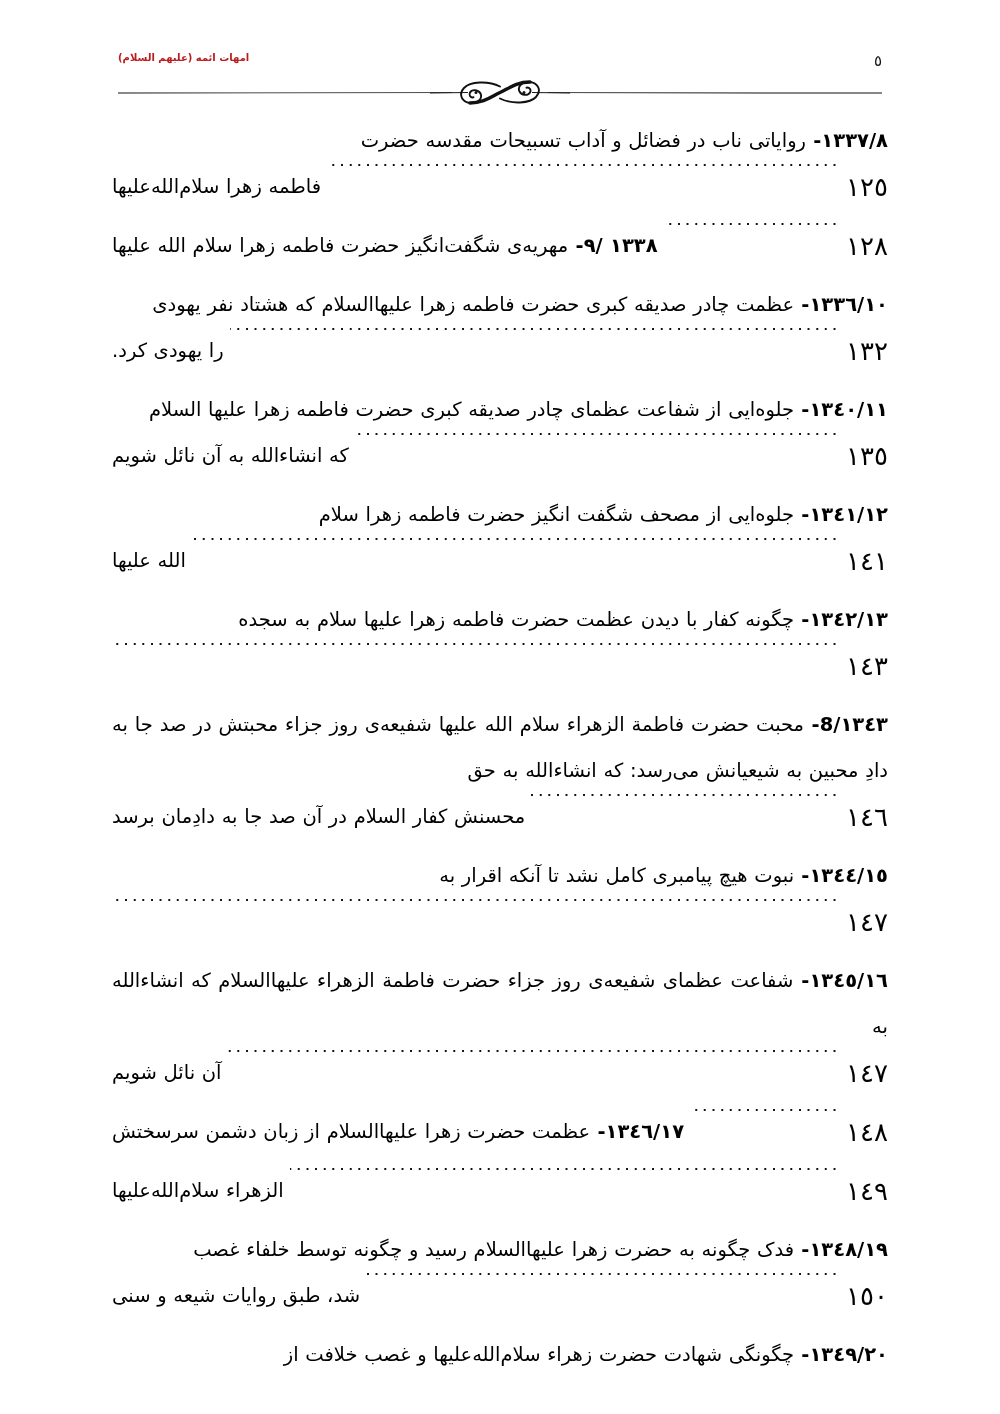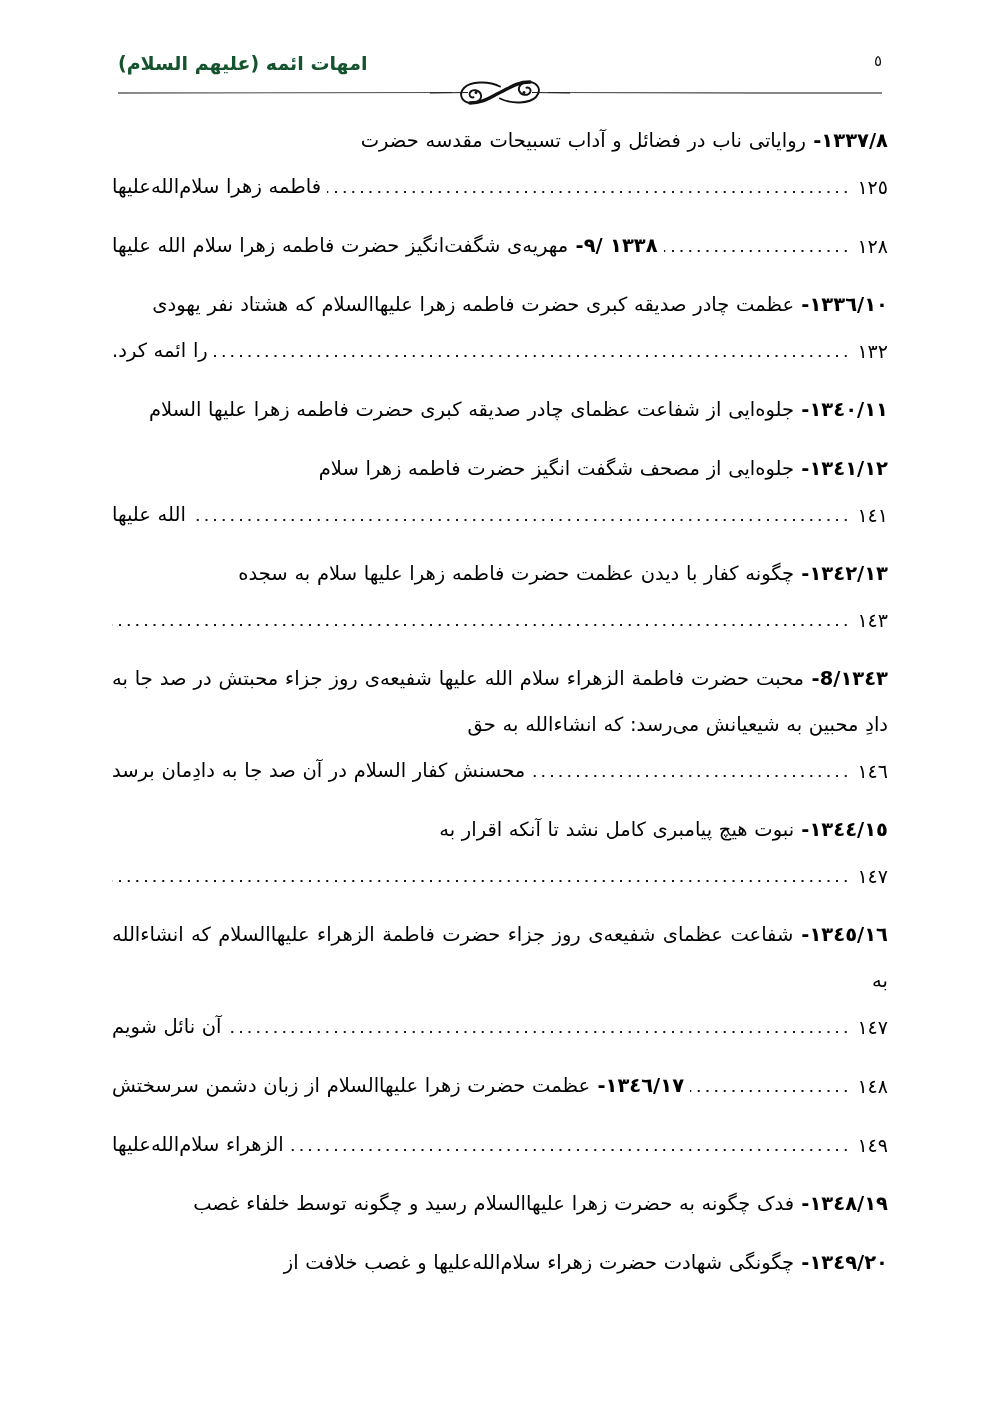--- a/index.html
+++ b/index.html
@@ -28,26 +28,26 @@
     right: 118px;
     height: 30px;
     display: flex;
     flex-direction: row-reverse;
     align-items: flex-start;
     justify-content: space-between;
     direction: rtl;
   }
 
   .header-title {
-    font-size: 19px;
+    font-size: 10px;
     font-weight: bold;
     letter-spacing: 0.3px;
     line-height: 1.2;
     white-space: nowrap;
-    color: #14532d;
+    color: #b91c1c;
   }
 
   .page-number {
     font-size: 15px;
     line-height: 1.2;
     color: #111;
     direction: rtl;
   }
 
   
@@ -86,21 +86,21 @@
   }
 
   .toc-entry .entry-body {
     display: inline;
   }
 
   
   .tail {
     display: flex;
     flex-direction: row-reverse;
-    align-items: flex-end;
+    align-items: flex-start;
     direction: rtl;
     gap: 6px;
     line-height: 46px;
   }
   .tail .tail-text {
     flex: 0 0 auto;
     white-space: nowrap;
   }
   .tail .tail-dots {
     flex: 1 1 auto;
@@ -115,21 +115,21 @@
     position: absolute;
     right: 0;
     bottom: 0.06em;
     letter-spacing: 2.6px;
     font-size: 19px;
     color: #111;
   }
   .tail .tail-page {
     flex: 0 0 auto;
     white-space: nowrap;
-    font-size: 19px;
+    font-size: 26px;
   }
 
   .entry-num {
     white-space: nowrap;
     font-weight: bold;
   }
 </style>
 </head>
 <body>
 
@@ -181,25 +181,29 @@
           <span class="tail-page">١٢٥</span>
         </div></div>
       <div class="toc-entry">
         <div class="tail">
           <span class="tail-text"><span class="entry-num">١٣٣٨ /٩- </span>مهریه‌ی شگفت‌انگیز حضرت فاطمه زهرا سلام الله علیها</span>
           <span class="tail-dots"></span>
           <span class="tail-page">١٢٨</span>
         </div>
       </div>
       <div class="toc-entry"><div class="entry-body"><span class="entry-num">١٣٣٦/١٠- </span>عظمت چادر صدیقه کبری حضرت فاطمه زهرا علیهاالسلام که هشتاد نفر یهودی</div><div class="tail">
-          <span class="tail-text">را ائمه کرد.</span>
+          <span class="tail-text">را یهودی کرد.</span>
           <span class="tail-dots"></span>
           <span class="tail-page">١٣٢</span>
         </div></div>
-      <div class="toc-entry"><div class="entry-body"><span class="entry-num">١٣٤٠/١١- </span>جلوه‌ایی از شفاعت عظمای چادر صدیقه کبری حضرت فاطمه زهرا علیها السلام</div></div>
+      <div class="toc-entry"><div class="entry-body"><span class="entry-num">١٣٤٠/١١- </span>جلوه‌ایی از شفاعت عظمای چادر صدیقه کبری حضرت فاطمه زهرا علیها السلام</div><div class="tail">
+          <span class="tail-text">که انشاءالله به آن نائل شویم</span>
+          <span class="tail-dots"></span>
+          <span class="tail-page">١٣٥</span>
+        </div></div>
       <div class="toc-entry"><div class="entry-body"><span class="entry-num">١٣٤١/١٢- </span>جلوه‌ایی از مصحف شگفت انگیز حضرت فاطمه زهرا سلام</div><div class="tail">
           <span class="tail-text">الله علیها</span>
           <span class="tail-dots"></span>
           <span class="tail-page">١٤١</span>
         </div></div>
       <div class="toc-entry"><div class="entry-body"><span class="entry-num">١٣٤٢/١٣- </span>چگونه کفار با دیدن عظمت حضرت فاطمه زهرا علیها سلام به سجده</div><div class="tail">
           <span class="tail-dots"></span>
           <span class="tail-page">١٤٣</span>
         </div></div>
       <div class="toc-entry"><div class="entry-body"><span class="entry-num">١٣٤٣/8- </span>محبت حضرت فاطمة الزهراء سلام الله علیها شفیعه‌ی روز جزاء محبتش در صد جا به دادِ محبین به شیعیانش می‌رسد: که انشاءالله به حق</div><div class="tail">
@@ -221,17 +225,21 @@
           <span class="tail-text"><span class="entry-num">١٣٤٦/١٧- </span>عظمت حضرت زهرا علیهاالسلام از زبان دشمن سرسختش</span>
           <span class="tail-dots"></span>
           <span class="tail-page">١٤٨</span>
         </div>
       </div>
       <div class="toc-entry"><div class="tail">
           <span class="tail-text">الزهراء سلام‌الله‌علیها</span>
           <span class="tail-dots"></span>
           <span class="tail-page">١٤٩</span>
         </div></div>
-      <div class="toc-entry"><div class="entry-body"><span class="entry-num">١٣٤٨/١٩- </span>فدک چگونه به حضرت زهرا علیهاالسلام رسید و چگونه توسط خلفاء غصب</div></div>
+      <div class="toc-entry"><div class="entry-body"><span class="entry-num">١٣٤٨/١٩- </span>فدک چگونه به حضرت زهرا علیهاالسلام رسید و چگونه توسط خلفاء غصب</div><div class="tail">
+          <span class="tail-text">شد، طبق روایات شیعه و سنی</span>
+          <span class="tail-dots"></span>
+          <span class="tail-page">١٥٠</span>
+        </div></div>
       <div class="toc-entry"><div class="entry-body"><span class="entry-num">١٣٤٩/٢٠- </span>چگونگی شهادت حضرت زهراء سلام‌الله‌علیها و غصب خلافت از</div></div>
     </div>
 
 </div>
 
 </body></html>

